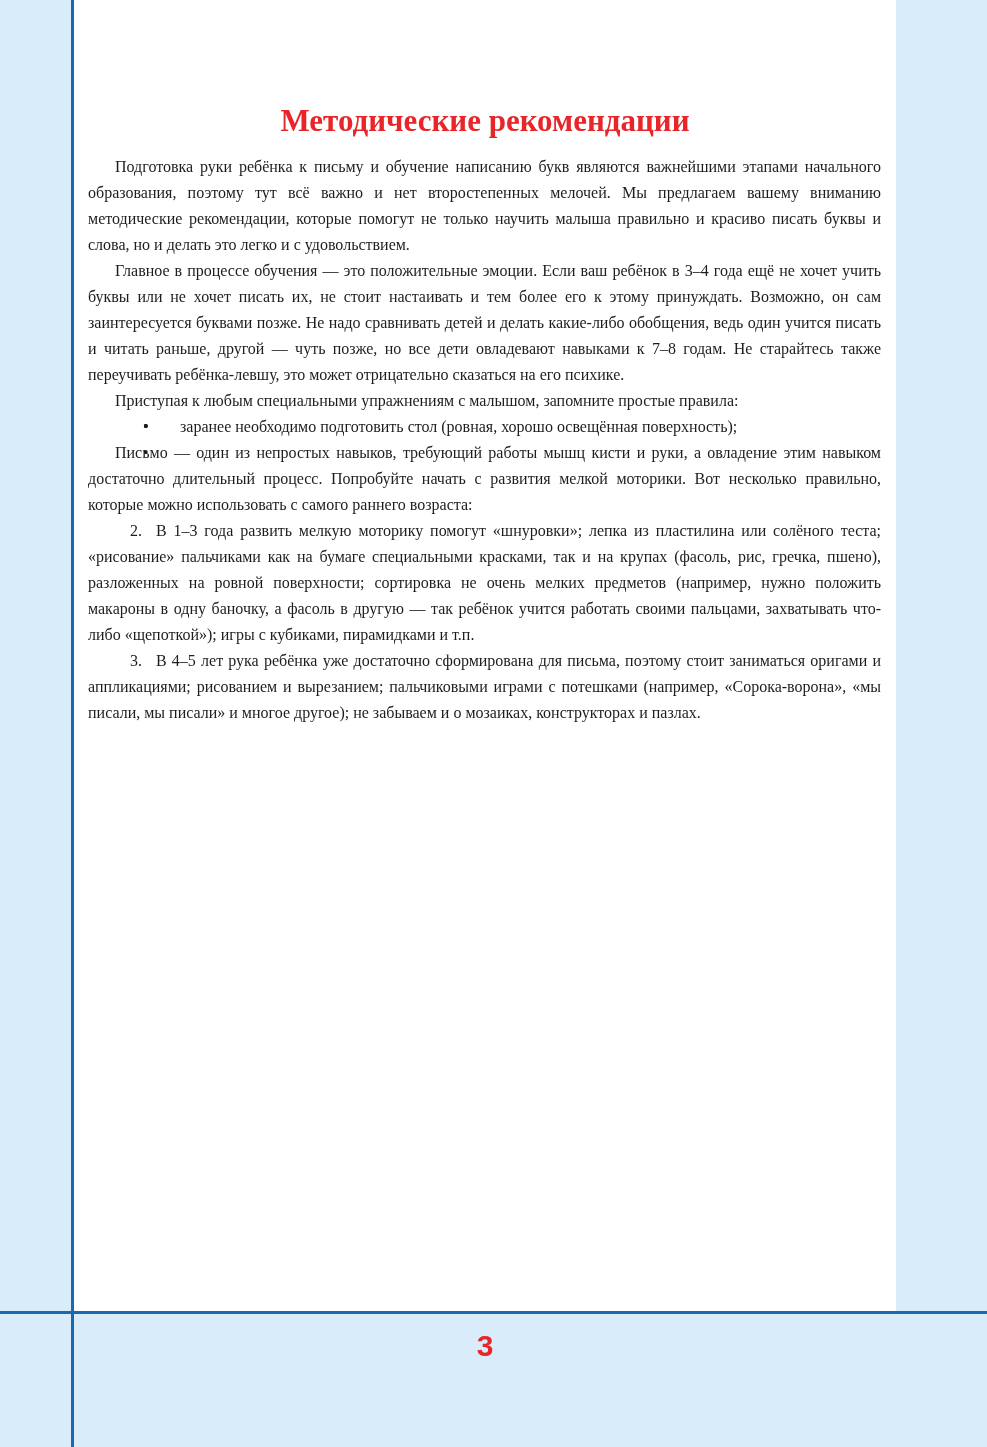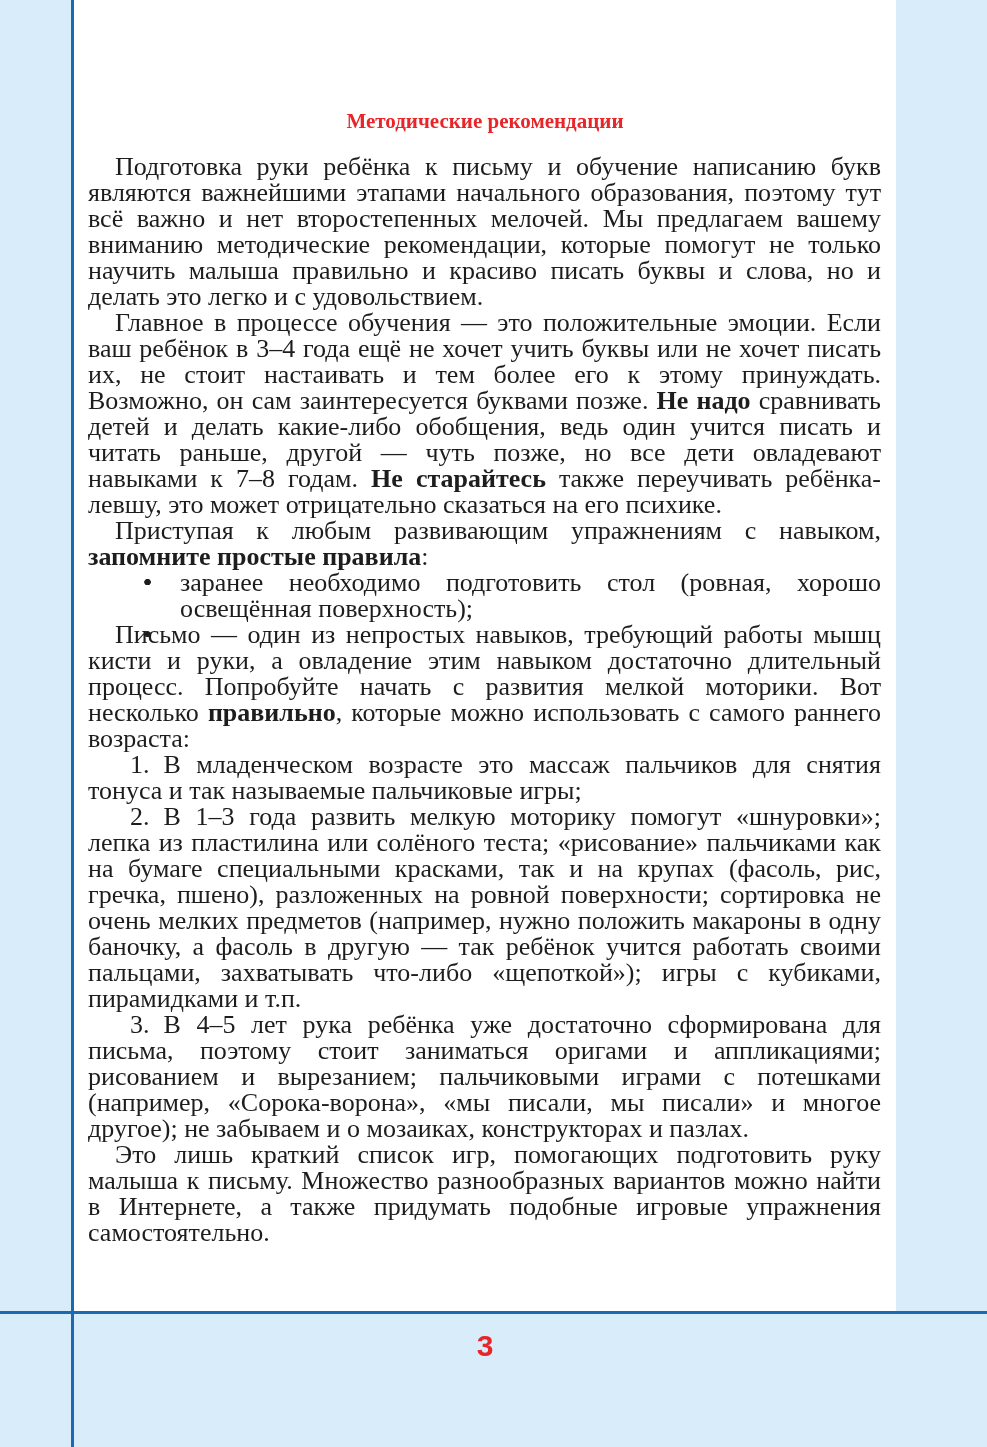--- a/index.html
+++ b/index.html
@@ -33,27 +33,27 @@
     background:var(--frame-blue);
   }
   .margin-strip{position:absolute;top:0;height:1447px;background:transparent;}
   .margin-strip.left{left:0;width:71px;}
   .margin-strip.right{left:896px;width:91px;}
   h1.page-title{
     margin:0;
     padding:98px 10px 0 10px;
     text-align:center;
     color:var(--accent-red);
-    font-size:21px;
+    font-size:31px;
     line-height:46px;
     font-weight:bold;
   }
   .body-text{
     padding:10px 15px 0 14px;
-    font-size:26px;
+    font-size:16px;
     line-height:26px;
     color:var(--text-color);
     text-align:justify;
   }
   .para{margin:0;}
   .para.p{text-indent:27px;}
   .para.bullet{
     position:relative;
     padding-left:92px;
     text-indent:0;
@@ -67,42 +67,40 @@
   .page-number{
     position:absolute;left:74px;top:1328px;
     width:822px;
     text-align:center;
     color:var(--accent-red);
     font-family:"Liberation Sans", sans-serif;
     font-weight:bold;
     font-size:30px;
     line-height:36px;
   }
-  b{font-weight:bold;margin-top:38px;}
+  b{font-weight:normal;margin-top:38px;}
 </style>
 </head>
 <body>
 
 <div class="margin-strip left"></div>
 <div class="margin-strip right"></div>
 
 <div class="content-area">
   <h1 class="page-title">Методические рекомендации</h1>
   <div class="body-text" id="body-text">
       <div class="para p"><span>Подготовка руки ребёнка к письму и обучение написанию букв являются важнейшими этапами начального образования, поэтому тут всё важно и нет второстепенных мелочей. Мы предлагаем вашему вниманию методические рекомендации, которые помогут не только научить малыша правильно и красиво писать буквы и слова, но и делать это легко и с удовольствием.</span></div>
       <div class="para p"><span>Главное в процессе обучения — это положительные эмоции. Если ваш ребёнок в 3–4 года ещё не хочет учить буквы или не хочет писать их, не стоит настаивать и тем более его к этому принуждать. Возможно, он сам заинтересуется буквами позже. </span><b>Не надо</b><span> сравнивать детей и делать какие-либо обобщения, ведь один учится писать и читать раньше, другой — чуть позже, но все дети овладевают навыками к 7–8 годам. </span><b>Не старайтесь</b><span> также переучивать ребёнка-левшу, это может отрицательно сказаться на его психике.</span></div>
-      <div class="para p"><span>Приступая к любым развивающим упражнениям с навыком, </span><b>запомните простые правила</b><span>:</span></div>
+      <div class="para p"><span>Приступая к любым специальными упражнениям с малышом, </span><b>запомните простые правила</b><span>:</span></div>
       <div class="para bullet"><span class="bullet-marker">•</span></div>
       <div class="para bullet"><span class="bullet-marker">•</span></div>
       <div class="para bullet"><span class="bullet-marker">•</span><span>заранее необходимо подготовить стол (ровная, хорошо освещённая поверхность);</span></div>
       <div class="para bullet"><span class="bullet-marker">•</span></div>
       <div class="para p"><span>Письмо — один из непростых навыков, требующий работы мышц кисти и руки, а овладение этим навыком достаточно длительный процесс. Попробуйте начать с развития мелкой моторики. Вот несколько </span><b>правильно</b><span>, которые можно использовать с самого раннего возраста:</span></div>
-      <div class="para numbered"><span class="item-number">1.</span><span>В младенческом возрасте это массаж пальчиков для снятия тонуса и так называемые пальчиковые игры;</span></div>
       <div class="para numbered"><span class="item-number">2.</span><span>В 1–3 года развить мелкую моторику помогут «шнуровки»; лепка из пластилина или солёного теста; «рисование» пальчиками как на бумаге специальными красками, так и на крупах (фасоль, рис, гречка, пшено), разложенных на ровной поверхности; сортировка не очень мелких предметов (например, нужно положить макароны в одну баночку, а фасоль в другую — так ребёнок учится работать своими пальцами, захватывать что-либо «щепоткой»); игры с кубиками, пирамидками и т.п.</span></div>
       <div class="para numbered"><span class="item-number">3.</span><span>В 4–5 лет рука ребёнка уже достаточно сформирована для письма, поэтому стоит заниматься оригами и аппликациями; рисованием и вырезанием; пальчиковыми играми с потешками (например, «Сорока-ворона», «мы писали, мы писали» и многое другое); не забываем и о мозаиках, конструкторах и пазлах.</span></div>
-      <div class="para p"><span>Это лишь краткий список игр, помогающих подготовить руку малыша к письму. Множество разнообразных вариантов можно найти в Интернете, а также придумать подобные игровые упражнения самостоятельно.</span></div>
     </div>
 </div>
 
 <div class="v-rule"></div>
 <div class="h-rule"></div>
 
 <div class="page-number">3</div>
 
 </body></html>

